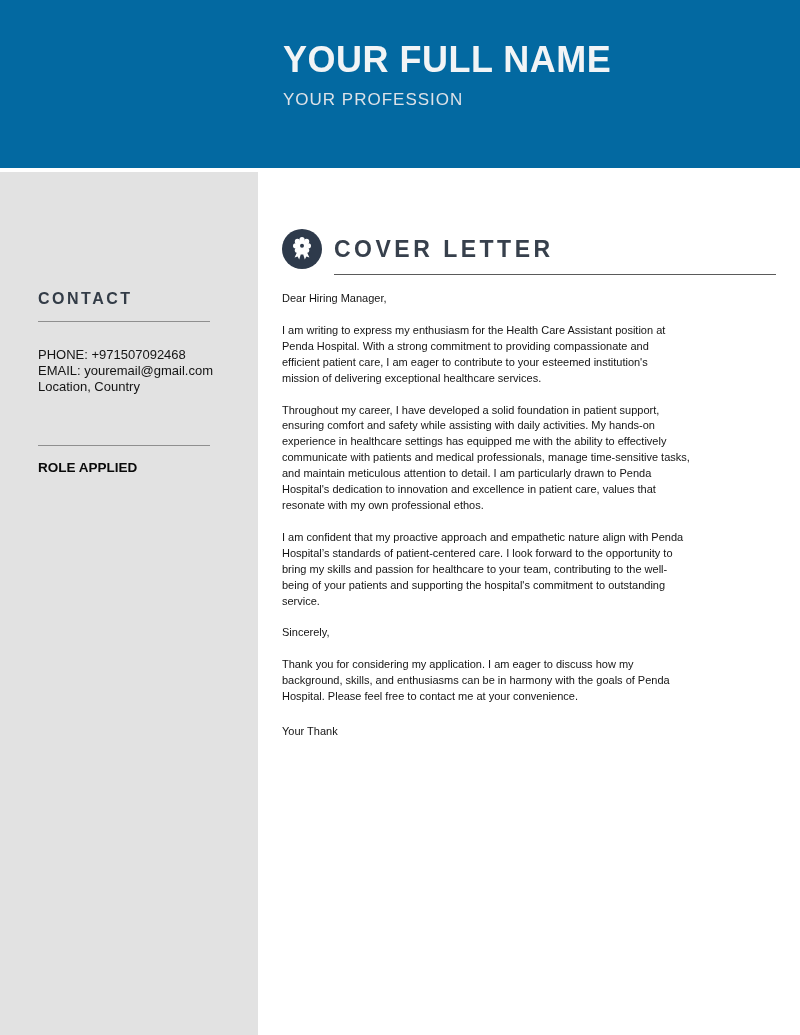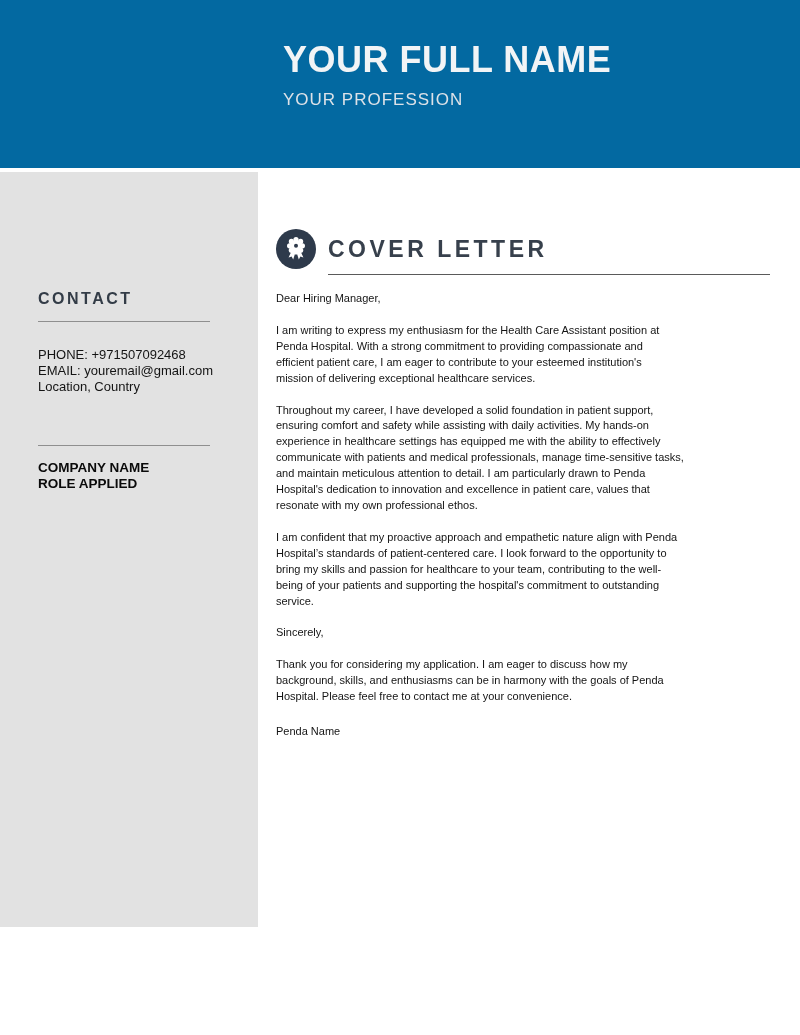--- a/index.html
+++ b/index.html
@@ -26,21 +26,21 @@
   }
   .profession {
     margin: 10px 0 0 0;
     font-size: 17px; font-weight: normal;
     color: #dde2e8; letter-spacing: 1px;
   }
 
   
   .sidebar {
     position: absolute; left: 0; top: 172px;
-    width: 258px; height: 755px;
+    width: 258px; height: 863px;
     background: #e2e2e2;
     box-sizing: border-box;
     padding: 118px 0 0 38px;
   }
   .contact-heading {
     margin: 0;
     font-size: 16px; font-weight: bold;
     color: #333c47; letter-spacing: 2.5px;
   }
   .side-divider {
@@ -54,21 +54,21 @@
   }
   .side-divider.second { margin-top: 50px; }
   .company-block {
     margin-top: 14px;
     font-size: 13.5px; font-weight: bold;
     line-height: 16px; color: #0a0a0a;
   }
 
   
   .main {
-    position: absolute; left: 276px; top: 172px;
+    position: absolute; left: 282px; top: 172px;
     width: 502px;
   }
   .letter-heading-row {
     display: flex; align-items: center;
     margin-top: 57px;
   }
   .badge-circle { width: 40px; height: 40px; flex: 0 0 40px; }
   .letter-heading {
     margin: 0 0 0 12px;
     font-size: 23px; font-weight: bold;
@@ -100,21 +100,20 @@
 <div class="sidebar">
   <h2 class="contact-heading">CONTACT</h2>
   <hr class="side-divider">
   <div class="contact-lines">
     <div>PHONE: +971507092468</div>
     <div>EMAIL: youremail@gmail.com</div>
     <div>Location, Country</div>
   </div>
   <hr class="side-divider second">
   <div class="company-block">
-    <div>COMPANY NAME</div>
     <div>ROLE APPLIED</div>
   </div>
 </div>
 
 <div class="main">
   <div class="letter-heading-row">
     <svg class="badge-circle" viewBox="0 0 40 40" aria-hidden="true">
       <circle cx="20" cy="20" r="20" fill="#2e3a4b"></circle>
 
       <polygon points="16.2,20.5 20,21.5 17.2,30.5 15.6,27.6 12.6,28.6" fill="#ffffff"></polygon>
@@ -152,15 +151,15 @@
 resonate with my own professional ethos.</p>
     <p>I am confident that my proactive approach and empathetic nature align with Penda
 Hospital’s standards of patient-centered care. I look forward to the opportunity to
 bring my skills and passion for healthcare to your team, contributing to the well-
 being of your patients and supporting the hospital's commitment to outstanding
 service.</p>
     <p>Sincerely,</p>
     <p>Thank you for considering my application. I am eager to discuss how my
 background, skills, and enthusiasms can be in harmony with the goals of Penda
 Hospital. Please feel free to contact me at your convenience.</p>
-    <p class="signature">Penda Name</p>
+    <p class="signature">Your Thank</p>
   </div>
 </div>
 
 </body></html>

